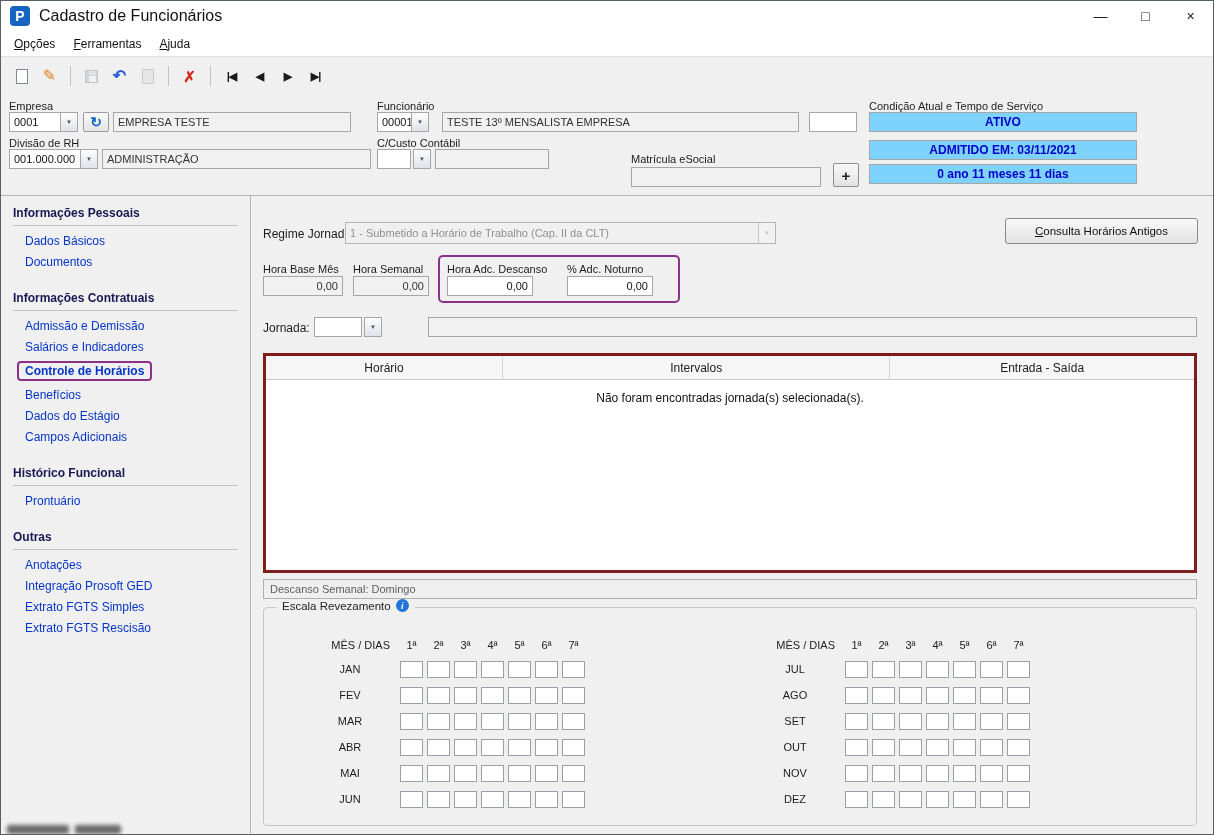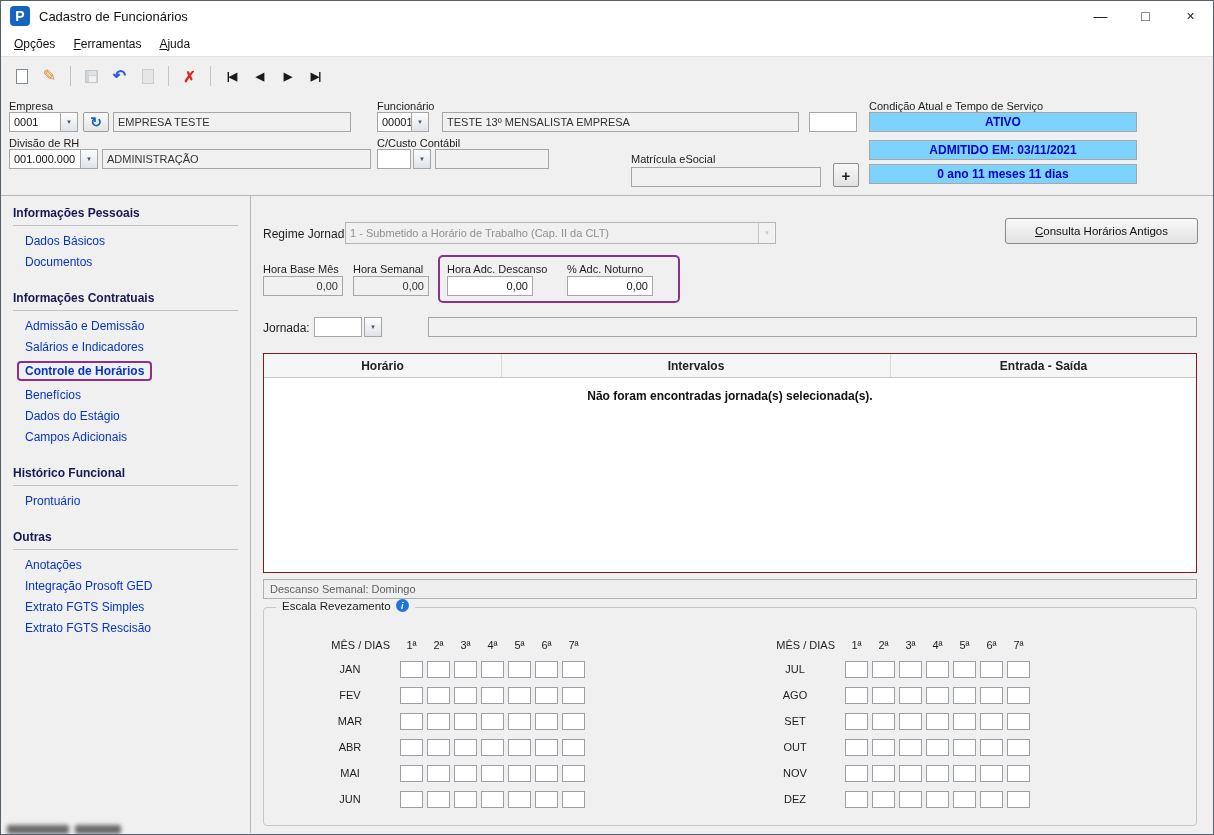--- a/index.html
+++ b/index.html
@@ -5,21 +5,21 @@
   * { box-sizing: border-box; margin: 0; padding: 0; }
   body { background:#cfcfcf; font-family:"Liberation Sans", sans-serif; }
   .window { position:relative; width:1214px; height:835px; background:#f0f0f0;
             border:1px solid #57606a; overflow:hidden; font-size:12px; color:#111; }
 
   
   .titlebar { position:absolute; left:0; top:0; right:0; height:30px; background:#fff;
               display:flex; align-items:center; }
   .app-icon { width:20px; height:20px; margin-left:9px; background:#1565c0; border-radius:4px;
               color:#fff; font-weight:bold; font-size:14px; display:flex; align-items:center; justify-content:center; }
-  .title-text { margin-left:9px; font-size:13px; color:#111; }
+  .title-text { margin-left:9px; font-size:16px; color:#111; }
   .win-btns { margin-left:auto; display:flex; height:100%; }
   .win-btn { width:45px; height:100%; display:flex; align-items:center; justify-content:center;
              font-size:14px; color:#222; cursor:default; }
 
   
   .menubar { position:absolute; left:0; top:30px; right:0; height:26px; background:#fff;
              border-bottom:1px solid #e2e2e2; display:flex; align-items:center; padding-left:4px; }
   .menu-item { padding:4px 9px; font-size:12px; color:#111; cursor:default; }
 
   
@@ -73,21 +73,21 @@
   .side-link.active { display:inline-block; border:2px solid #8a3288; border-radius:4px;
                       padding:1px 6px; margin-left:4px; font-weight:bold; }
 
   
   .content { position:absolute; left:250px; top:195px; right:0; bottom:0; }
   .btn { position:absolute; border:1px solid #8a8a8a; border-radius:3px;
          background:linear-gradient(#f8f8f8,#e3e3e3); font-size:11.5px; color:#111;
          display:flex; align-items:center; justify-content:center; }
   .purple-box { position:absolute; border:2px solid #8a3288; border-radius:5px; pointer-events:none; }
 
-  .jtable { position:absolute; border:1px solid #7f1d1d; background:#fff;font-weight:bold; }
+  .jtable { position:absolute; border:3px solid #7f1d1d; background:#fff; }
   .jt-head { display:flex; height:24px; background:#f6f6f6; border-bottom:1px solid #c9c9c9; }
   .jt-col { display:flex; align-items:center; justify-content:center; font-size:12px; color:#222;
             border-right:1px solid #d6d6d6; }
   .jt-col:last-child { border-right:none; }
   .jt-msg { text-align:center; padding-top:11px; font-size:12px; color:#111; }
 
   .status-field { position:absolute; height:20px; border:1px solid #b0b0b0; background:#efefef;
                   color:#5e5e5e; font-size:11px; line-height:18px; padding:0 6px; }
 
   .groupbox { position:absolute; border:1px solid #c6c6c6; border-radius:4px; }

